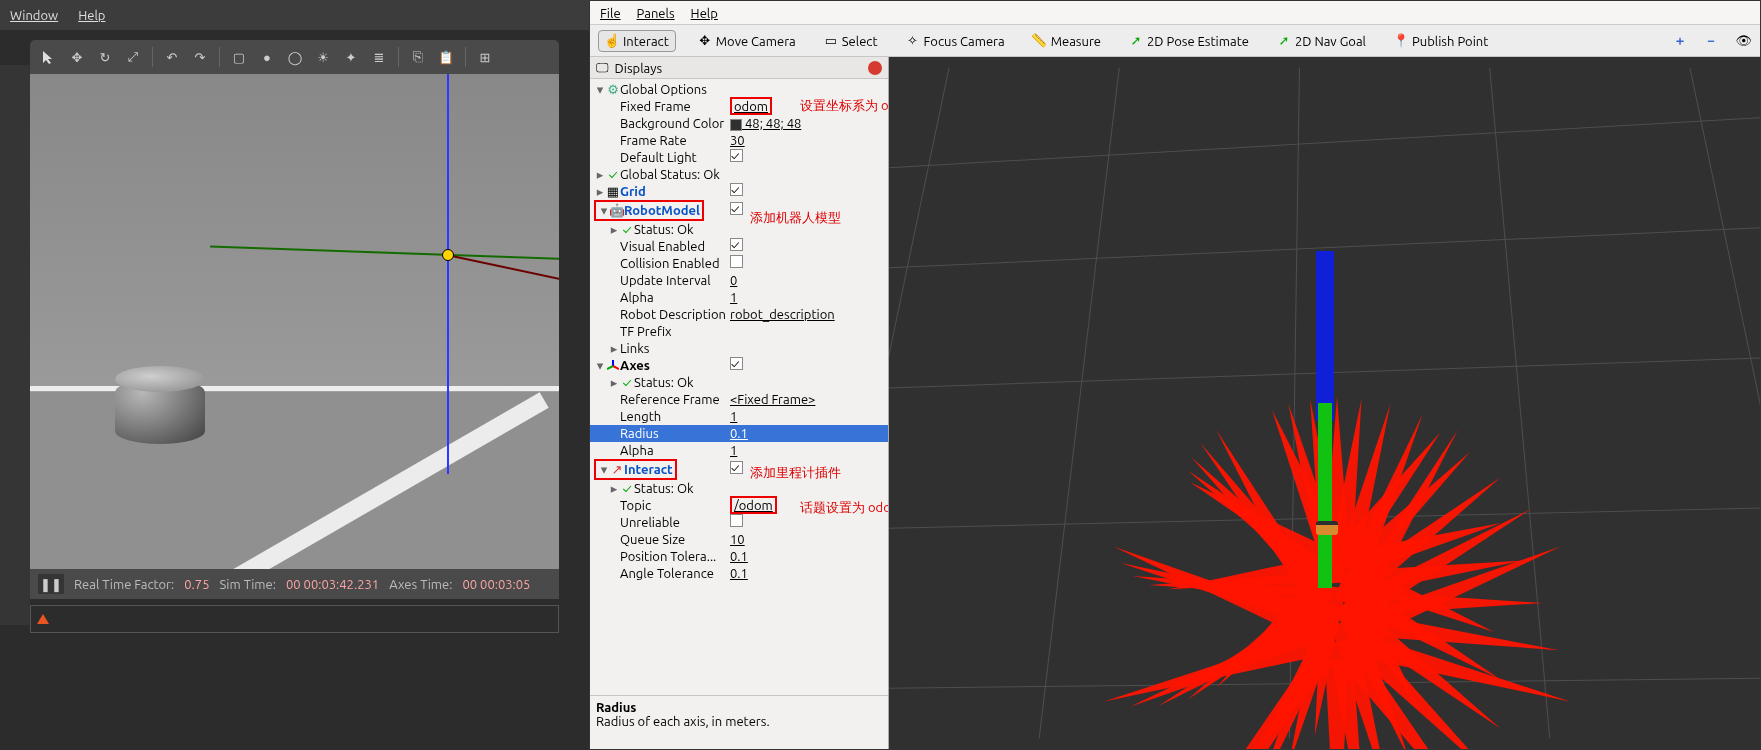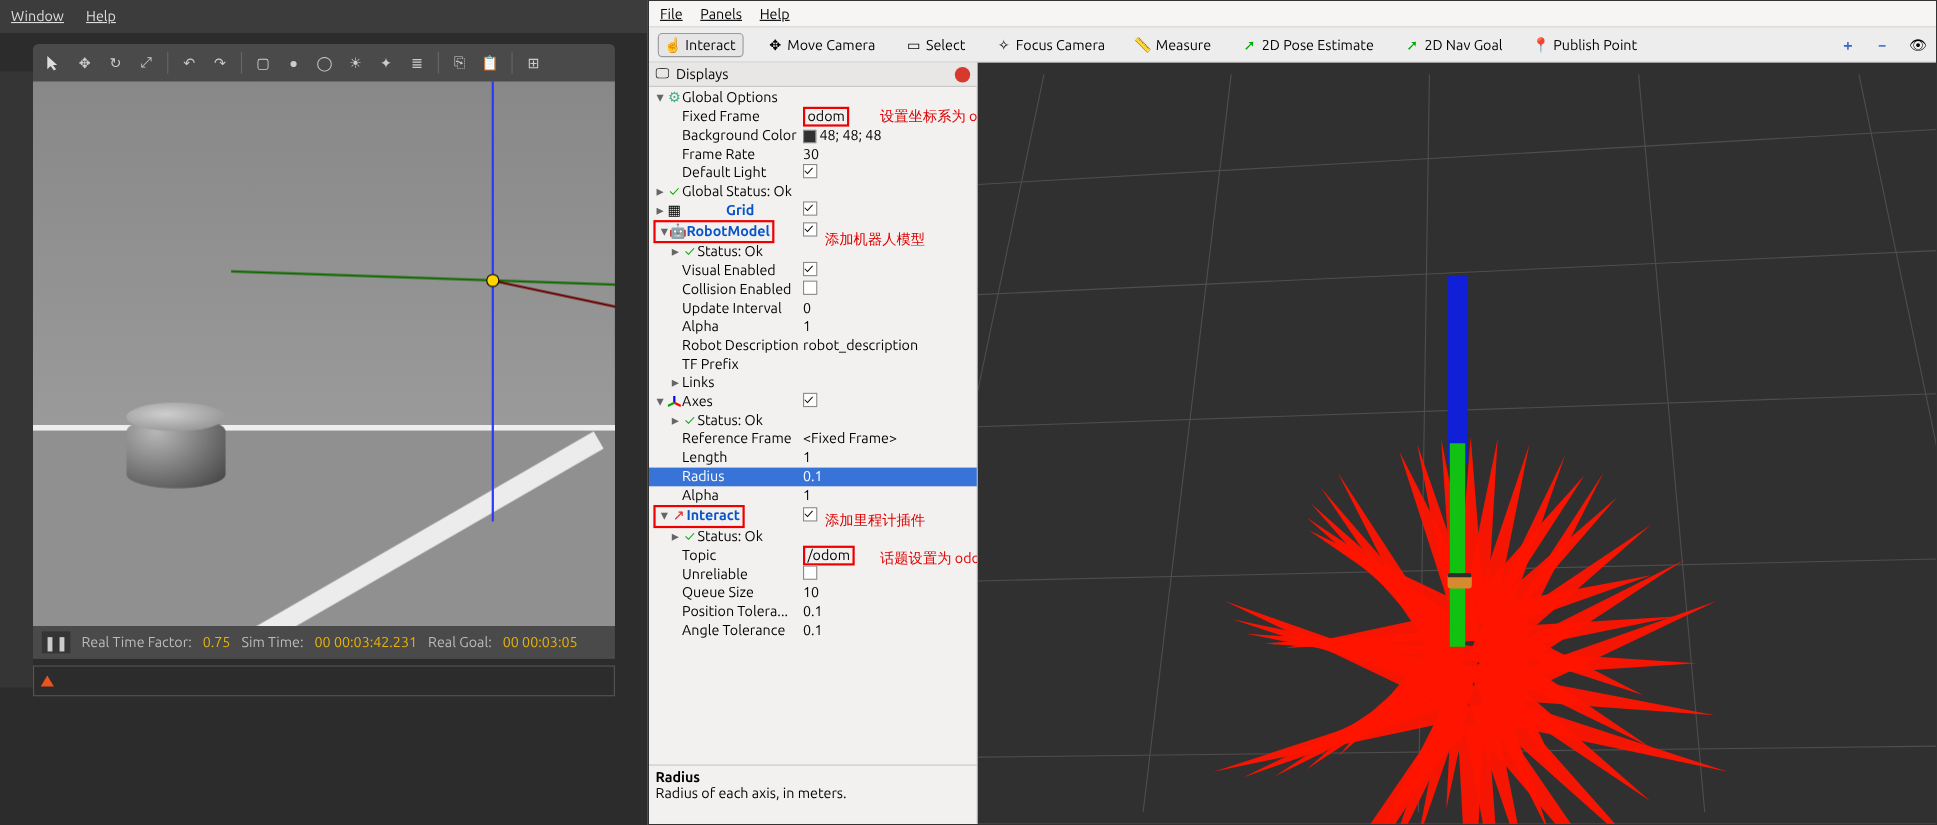--- a/index.html
+++ b/index.html
@@ -18,21 +18,21 @@
 .cyl{position:absolute;left:85px;bottom:125px;width:90px;height:65px;background:radial-gradient(ellipse at 30% 20%,#b8b8b8,#3e3e3e);border-radius:50%/20%;}
 .cyl::before{content:"";position:absolute;top:-13px;left:0;width:90px;height:26px;border-radius:50%;background:radial-gradient(ellipse at 40% 40%,#cfcfcf,#868686);}
 .dot-y{position:absolute;left:412px;top:175px;width:12px;height:12px;border-radius:50%;background:#ffd400;border:1px solid #000;}
 .ax-b{position:absolute;left:417px;top:0;width:2px;height:400px;background:#2a39ff;}
 .ax-g{position:absolute;left:180px;top:180px;width:480px;height:2px;background:#136b00;transform:rotate(2deg);}
 .ax-r{position:absolute;left:417px;top:180px;width:190px;height:2px;background:#6b0000;transform:rotate(12deg);transform-origin:left;}
 .leftbar{position:absolute;left:0;top:65px;width:30px;height:560px;background:#353535;}
 .gazebo-status{margin:0 30px;height:30px;background:#4a4a4a;display:flex;align-items:center;color:#ccc;gap:10px;padding:0 8px;}
 .gazebo-status .pb{width:26px;height:20px;background:#353535;display:flex;align-items:center;justify-content:center;}
 .gazebo-status .lbl{color:#bbb;}
-.gazebo-status .val{color:#eab308;}
+.gazebo-status .val{color:#fca5a5;}
 .gazebo-bottom{margin:6px 30px 0 30px;height:28px;border:1px solid #555;display:flex;align-items:center;gap:8px;padding:0 6px;color:#999;}
 .tri-o{width:0;height:0;border-left:6px solid transparent;border-right:6px solid transparent;border-bottom:10px solid #e95420;}
 
 .rviz-window{position:absolute;left:589px;top:0;width:1172px;height:750px;background:#f2f1f0;border:1px solid #333;display:flex;flex-direction:column;}
 .rviz-title{height:25px;background:#3c3b37;color:#dfdbd2;text-align:center;line-height:25px;font-weight:bold;}
 .rviz-menu{height:24px;background:#f6f5f4;display:flex;align-items:center;gap:16px;padding:0 10px;border-bottom:1px solid #ccc;}
 .rviz-menu span{text-decoration:underline;cursor:pointer;}
 .rviz-toolbar{height:32px;background:#ededed;display:flex;align-items:center;gap:16px;padding:0 8px;border-bottom:1px solid #c6c6c6;}
 .rviz-toolbar .btn{display:flex;align-items:center;gap:4px;padding:3px 6px;cursor:pointer;}
 .rviz-toolbar .btn.active{border:1px solid #999;border-radius:4px;background:#e6e6e6;}
@@ -40,27 +40,27 @@
 .rviz-body{flex:1;display:flex;min-height:0;}
 .displays-panel{width:299px;background:#f2f1f0;border-right:1px solid #aaa;display:flex;flex-direction:column;}
 .dp-header{height:22px;display:flex;align-items:center;padding:0 6px;gap:6px;background:#e8e7e5;border-bottom:1px solid #c6c6c6;}
 .dp-header .close{margin-left:auto;width:14px;height:14px;border-radius:50%;background:#d63a2e;}
 .tree{flex:1;overflow:auto;padding:2px 0;}
 .row{display:flex;align-items:center;min-height:17px;line-height:17px;position:relative;}
 .row .ind{display:inline-block;}
 .row .caret{width:12px;color:#666;text-align:center;cursor:pointer;}
 .row .ic16{width:14px;display:inline-flex;justify-content:center;}
 .row .name{flex:0 0 auto;}
-.row .val{position:absolute;left:140px;right:20px;}
+.row .val{position:absolute;left:140px;right:20px;text-decoration:underline;}
 .row.sel{background:#3874d8;color:#fff;}
 .row .chk{width:13px;height:13px;border:1px solid #888;background:#fff;display:inline-block;position:relative;}
 .row .chk.on::after{content:"✓";position:absolute;left:0;top:-3px;font-size:12px;color:#000;}
 .blue-link{color:#0954c9;font-weight:bold;}
-.grid-link{color:#0954c9;font-weight:bold;margin-left:40px;}
-.axes-link{color:#000;font-weight:normal;}
+.grid-link{color:#0954c9;font-weight:bold;}
+.axes-link{color:#000;font-weight:bold;}
 .hl-red{border:2px solid #e00;padding:0 2px;}
 .anno{position:absolute;color:#d00;white-space:nowrap;}
 .description{border-top:1px solid #c6c6c6;padding:4px 6px;height:54px;}
 .description .t{font-weight:bold;}
 .rviz-viewport{flex:1;background:#303030;position:relative;overflow:hidden;}
 .grid3d line{stroke:#4e4e4e;stroke-width:1;}
 .odom-arrows{position:absolute;left:50%;top:52%;transform:translate(-50%,-50%);}
 .arrow{position:absolute;left:0;top:0;width:0;height:0;border-left:12px solid transparent;border-right:12px solid transparent;border-bottom:200px solid rgba(255,20,0,0.95);transform-origin:50% 100%;}
 .arrow::after{content:"";position:absolute;left:-6px;top:190px;width:12px;height:12px;}
 .axis-z{position:absolute;left:50%;top:28%;width:18px;height:170px;background:#1020d8;transform:translateX(-50%);}
@@ -108,21 +108,21 @@
     <div class="ax-r"></div>
     <div class="cyl"></div>
     <div class="dot-y"></div>
   </div>
   <div class="gazebo-status">
     <div class="pb">❚❚</div>
     <span class="lbl">Real Time Factor:</span>
     <span class="val">0.75</span>
     <span class="lbl">Sim Time:</span>
     <span class="val">00 00:03:42.231</span>
-    <span class="lbl">Real Goal:</span>
+    <span class="lbl">Axes Time:</span>
     <span class="val">00 00:03:05</span>
   </div>
   <div class="gazebo-bottom">
     <div class="tri-o"></div>
   </div>
 </div>
 
 <div class="rviz-window">
   <div class="rviz-menu">
     <span>File</span>

